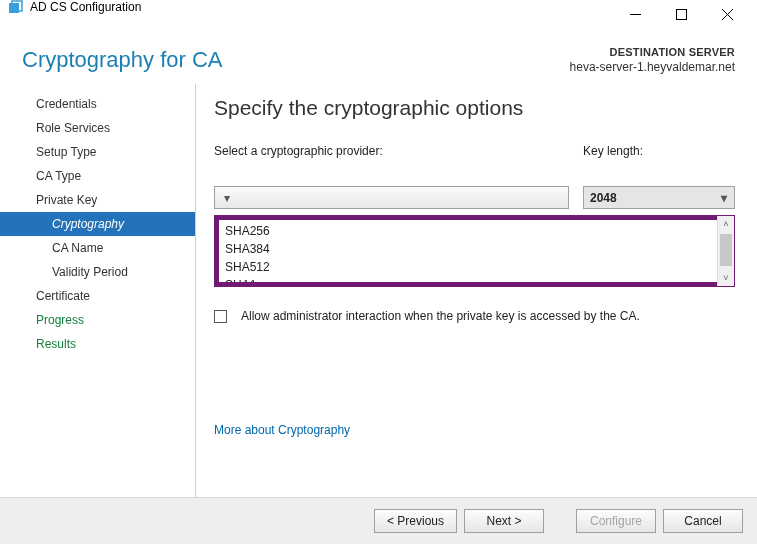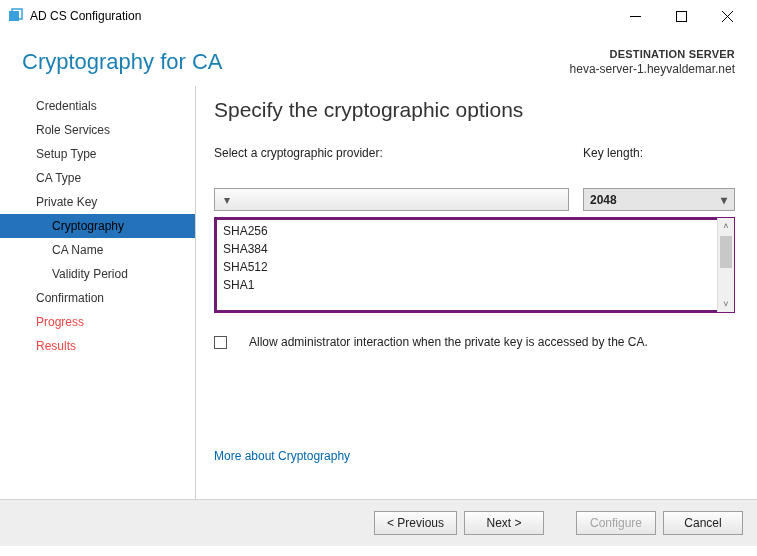--- a/index.html
+++ b/index.html
@@ -1,58 +1,58 @@
 <!DOCTYPE html>
 <html><head>
 <meta charset="utf-8">
 <style>
   * { box-sizing: border-box; font-family: "Segoe UI", Tahoma, sans-serif; }
   html, body { margin: 0; padding: 0; }
   body { width: 757px; height: 556px; background: #fff; font-size: 12px; color: #222; }
 
-  .titlebar { height: 30px; display: flex; align-items: center; padding: 16px 8px; }
+  .titlebar { height: 30px; display: flex; padding: 0 8px; }
   .titlebar .app-icon svg { width: 16px; height: 16px; display: block; }
   .titlebar .title-text { margin-left: 6px; font-size: 12px; color: #000; }
   .titlebar .spacer { flex: 1; }
   .winctl { width: 44px; height: 28px; display: flex; align-items: center; justify-content: center; margin-left: 2px; }
   .winctl svg { width: 11px; height: 11px; }
 
   .header { display: flex; padding: 16px 22px 10px 22px; align-items: center; }
   .header .page-title { font-size: 22px; font-weight: 300; color: #1a7fb3; }
   .header .dest { margin-left: auto; text-align: right; }
   .header .dest .label { font-size: 11px; font-weight: 700; color: #333; letter-spacing: 0.2px; }
   .header .dest .value { font-size: 12px; color: #333; margin-top: 2px; }
 
   .body { display: flex; height: 413px; }
 
   .sidebar { width: 196px; border-right: 1px solid #d0d0d0; padding-top: 8px; }
   .side-item { height: 24px; line-height: 24px; padding-left: 36px; font-size: 12px; color: #333; cursor: pointer; }
   .side-item.indent { padding-left: 52px; }
-  .side-item.selected { background: #2372ba; color: #000000; }
-  .side-item.disabled { color: #ef4444; }
+  .side-item.selected { background: #2372ba; color: #ffffff; font-style: italic; }
+  .side-item.disabled { color: #15803d; }
 
   .content { flex: 1; padding: 8px 22px 8px 18px; position: relative; }
   .content-title { font-size: 21px; font-weight: 400; color: #333; margin: 4px 0 24px 0; }
 
   .row { display: flex; gap: 14px; margin-top: 6px; }
   .col { display: flex; flex-direction: column; gap: 24px; }
   .lbl { font-size: 12px; color: #222; margin-bottom: 4px; }
 
   .dropdown { display: flex; align-items: center; height: 23px; background: linear-gradient(#fbfbfb, #e8e8e8); border: 1px solid #a0a0a0; padding: 0 4px 0 6px; font-size: 12px; }
   .dropdown .val { flex: 1; }
   .dropdown .caret { width: 12px; text-align: center; color: #555; }
 
   .listbox-wrap { position: relative; margin-top: 6px; }
-  .listbox { border: 3px solid #701a75; height: 96px; overflow: hidden; padding: 2px 0; }
+  .listbox { border: 5px solid #701a75; height: 72px; overflow: hidden; padding: 2px 0; }
   .lb-item { padding: 0 6px; height: 18px; line-height: 18px; font-size: 12px; }
   .scroll { position: absolute; right: 1px; top: 1px; bottom: 1px; width: 17px; background: #f0f0f0; border-left: 1px solid #dcdcdc; }
   .scroll .arrow { height: 16px; display: flex; align-items: center; justify-content: center; color: #666; font-size: 9px; }
   .scroll .thumb { position: absolute; left: 2px; right: 2px; top: 18px; height: 32px; background: #c8c8c8; }
 
-  .cb-row { display: flex; align-items: center; gap: 22px; margin-top: 22px; }
+  .cb-row { display: flex; align-items: center; gap: 14px; margin-top: 22px; }
   .cb { width: 13px; height: 13px; border: 1px solid #555; background: #fff; }
 
   .link { color: #0066aa; margin-top: 100px; display: inline-block; cursor: pointer; }
 
   .footer { height: 47px; background: #eeeeee; border-top: 1px solid #d6d6d6; display: flex; align-items: center; justify-content: flex-end; padding: 0 14px; gap: 7px; }
   .btn { min-width: 80px; height: 24px; padding: 0 12px; border: 1px solid #9f9f9f; background: linear-gradient(#fdfdfd, #e6e6e6); font-size: 12px; color: #222; display: inline-flex; align-items: center; justify-content: center; cursor: pointer; }
   .btn.disabled { color: #a4a4a4; cursor: default; }
   .btn-gap { width: 18px; }
 </style>
 </head>
@@ -97,21 +97,21 @@
 
   <div class="sidebar">
     <div class="side-item">Credentials</div>
     <div class="side-item">Role Services</div>
     <div class="side-item">Setup Type</div>
     <div class="side-item">CA Type</div>
     <div class="side-item">Private Key</div>
     <div class="side-item indent selected">Cryptography</div>
     <div class="side-item indent">CA Name</div>
     <div class="side-item indent">Validity Period</div>
-    <div class="side-item">Confirmation</div>
+    <div class="side-item">Certificate</div>
     <div class="side-item disabled">Progress</div>
     <div class="side-item disabled">Results</div>
   </div>
 
   <div class="content">
     <div class="content-title">Specify the cryptographic options</div>
 
     <div class="row">
       <div class="col" style="flex:1;">
         <div class="lbl">Select a cryptographic provider:</div>

